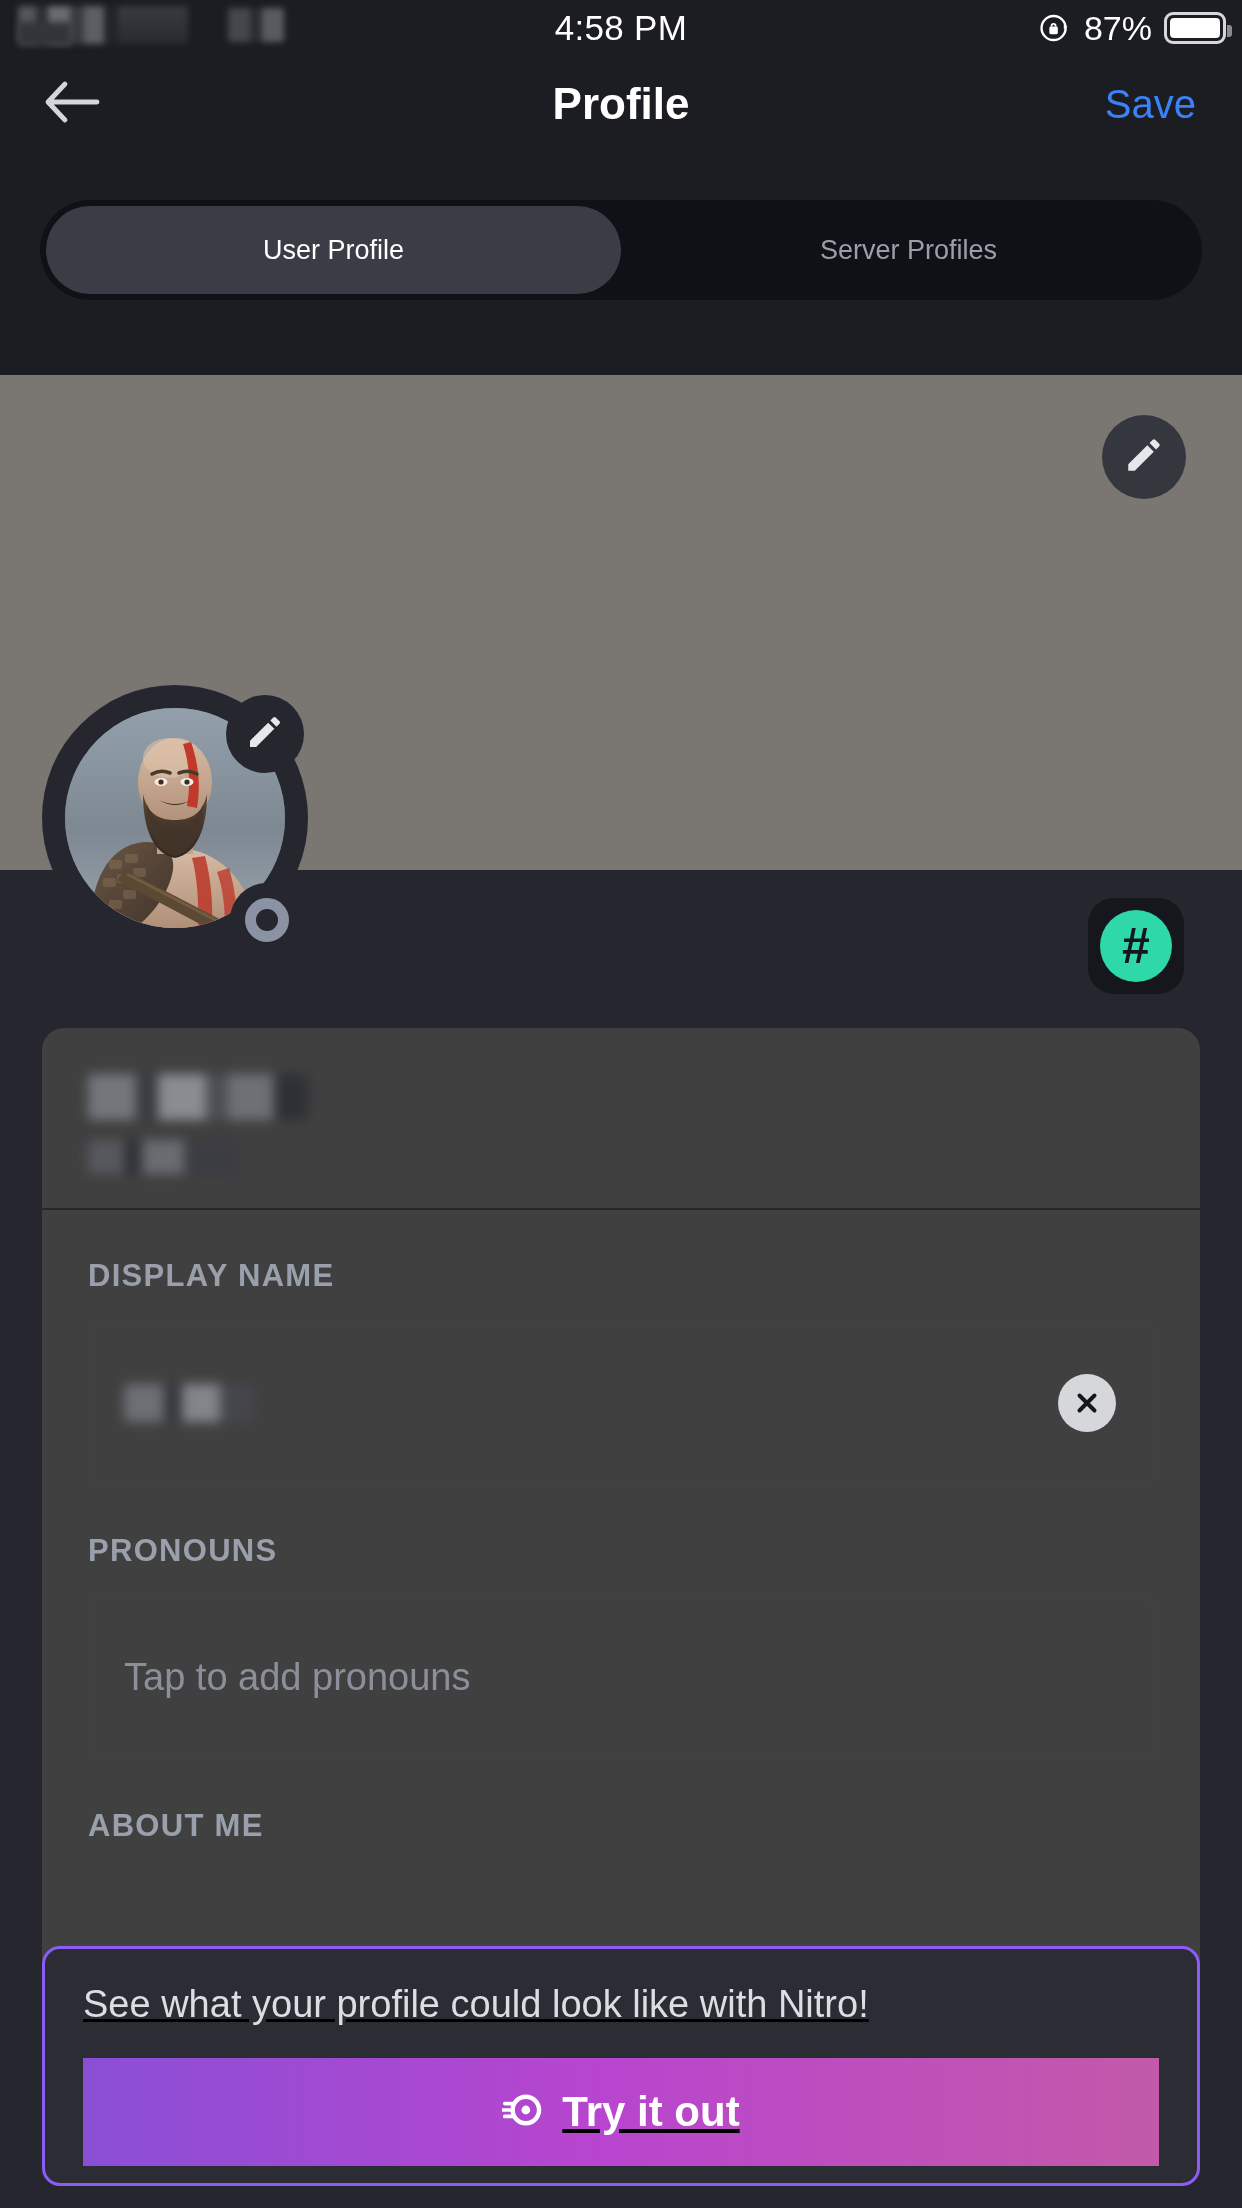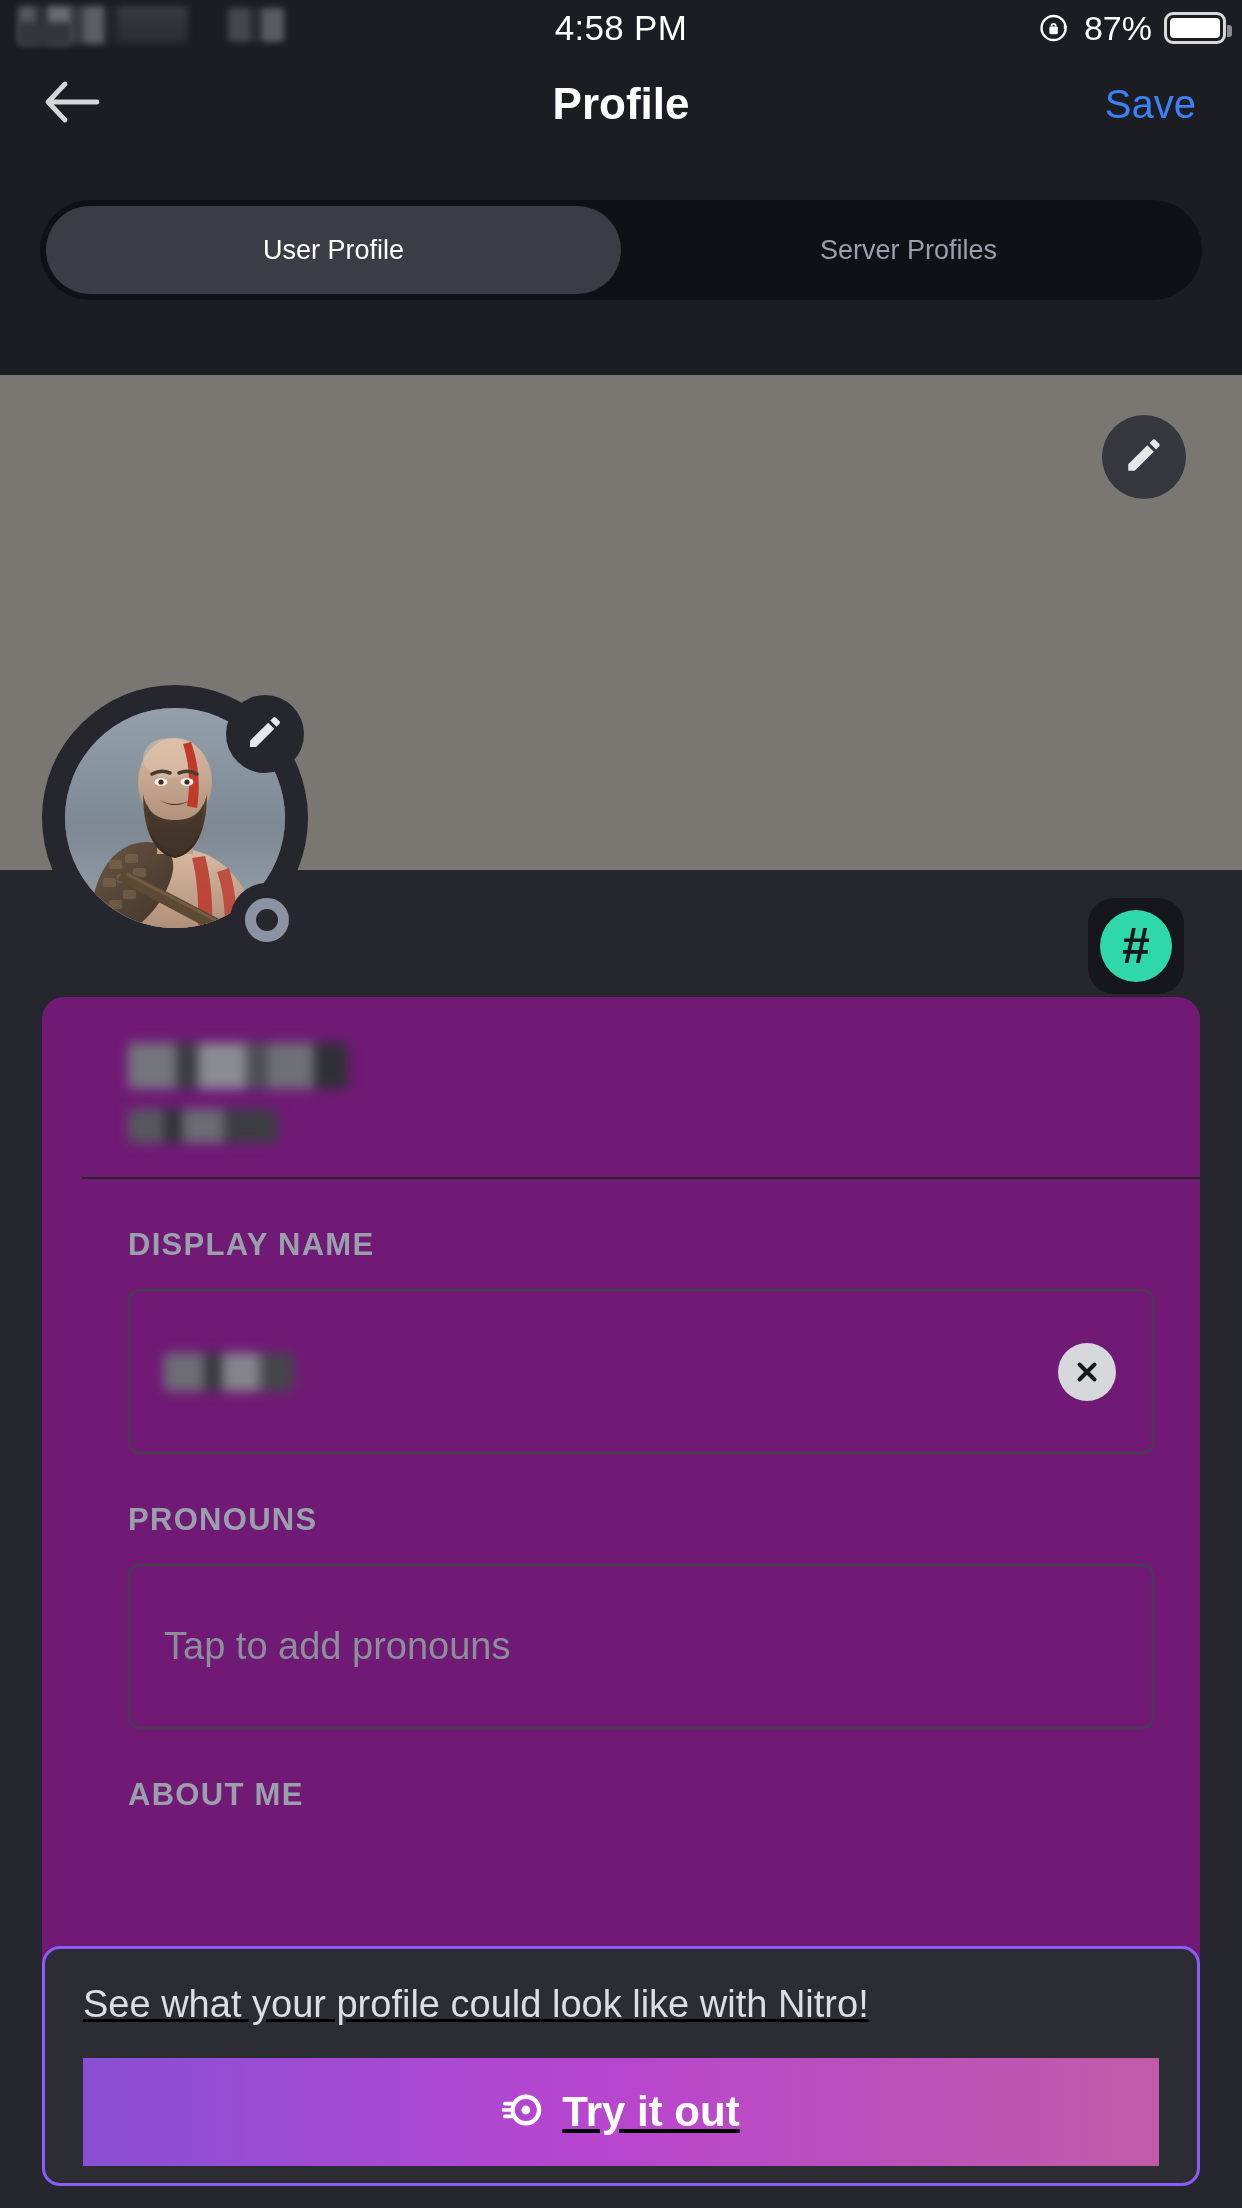--- a/index.html
+++ b/index.html
@@ -145,23 +145,23 @@
     background:#16171c; display:flex; align-items:center; justify-content:center;
   }
   .hash-circle {
     width:72px; height:72px; border-radius:50%;
     background:#2fd8a8; display:flex; align-items:center; justify-content:center;
     color:#16171c; font-size:50px; font-weight:700; line-height:1;
   }
 
   
   .card {
-    position:absolute; left:42px; top:997px;
+    position:absolute; left:42px; top:1028px;
     width:1158px; height:1075px;
-    background:#701a75; border-radius:22px; overflow:hidden;padding-left:40px;
+    background:#404040; border-radius:22px; overflow:hidden;
   }
   .card-nameblock { padding:46px 46px 34px 46px; }
   .blur-line1 {
     width:220px; height:46px; border-radius:5px;
     background:linear-gradient(90deg,#74767c 0 48px,#3a3b41 48px 70px,#8a8c92 70px 118px,#4c4e54 118px 140px,#6e7076 140px 186px,#2f3036 186px 220px);
     filter:blur(6px); margin-bottom:20px;
   }
   .blur-line2 {
     width:150px; height:34px; border-radius:5px;
     background:linear-gradient(90deg,#57585e 0 36px,#303137 36px 54px,#6a6c72 54px 96px,#3c3d43 96px 150px);

